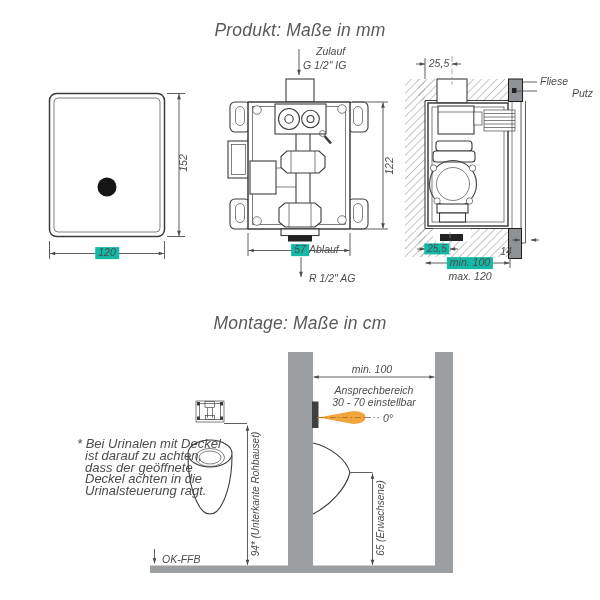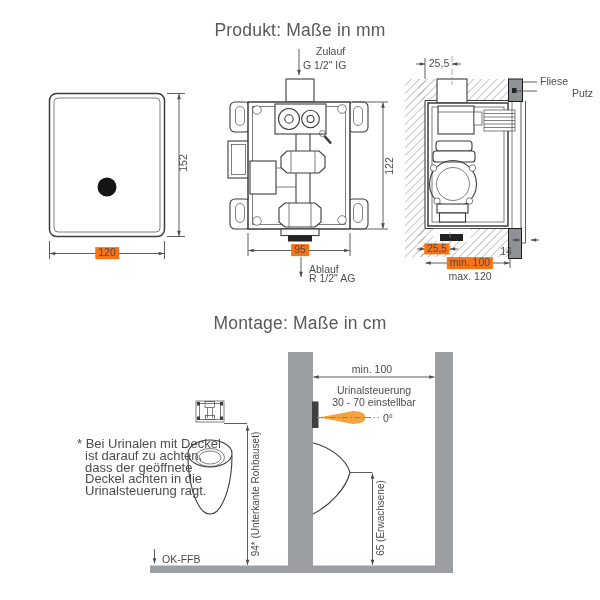--- a/index.html
+++ b/index.html
@@ -1,30 +1,30 @@
 <!DOCTYPE html>
 <html><head>
 <meta charset="utf-8">
 <style>
   html,body{margin:0;padding:0;background:#fff;}
   body{width:600px;height:600px;font-family:"Liberation Sans",sans-serif;color:#4c4c4c;}
-  .canvas{position:relative;width:600px;height:596px;background:#fff;overflow:hidden;}
+  .canvas{position:relative;width:600px;height:596px;background:#fff;overflow:hidden;font-style:italic;}
   svg.art{position:absolute;left:0;top:0;}
   .ln{stroke:#3c3c3c;fill:none;stroke-width:1.1;}
   .lnf{stroke:#3c3c3c;fill:#fff;stroke-width:1.1;}
   .ln2{stroke:#3c3c3c;fill:#fff;stroke-width:1.5;}
   .thin{stroke:#3c3c3c;fill:none;stroke-width:.65;}
   .thinf{stroke:#3c3c3c;fill:#fff;stroke-width:.65;}
   .dim{stroke:#4c4c4c;fill:none;stroke-width:.9;}
   .cl{stroke:#8a8a8a;fill:none;stroke-width:.7;stroke-dasharray:6 2.5 1.5 2.5;}
   .title{position:absolute;left:0;width:100%;text-align:center;font-size:17.5px;color:#595959;letter-spacing:.2px;}
   .lab{position:absolute;font-size:10.5px;line-height:1.12;color:#4c4c4c;white-space:nowrap;}
   .c{transform:translate(-50%,-50%);}
   .v{transform:translate(-50%,-50%) rotate(-90deg);}
-  .bg{background:#f97316;padding:0 3px;}
+  .bg{background:#14b8a6;padding:0 3px;}
   .sm{font-size:10px;}
   .note{position:absolute;left:77px;top:438px;font-size:13px;line-height:11.8px;color:#4c4c4c;white-space:nowrap;}
   .note .in{padding-left:8px;}
 </style>
 </head>
 <body>
 
 <div class="canvas">
 
   <svg class="art" width="600" height="600" viewBox="0 0 600 600">
@@ -213,22 +213,22 @@
   </svg>
 
   <div class="title" style="top:20px;">Produkt: Maße in mm</div>
 
   <div class="lab v" style="left:184px;top:163px;">152</div>
   <div class="lab c bg" style="left:107px;top:253px;">120</div>
 
   <div class="lab" style="left:303px;top:46px;margin-left:13px;">Zulauf</div>
   <div class="lab" style="left:303px;top:60px;">G 1/2" IG</div>
   <div class="lab v" style="left:390px;top:166px;">122</div>
-  <div class="lab c bg" style="left:300px;top:250px;">95</div>
-  <div class="lab" style="left:309px;top:264px;">Ablauf</div>
+  <div class="lab c bg" style="left:300px;top:250px;">57</div>
+  <div class="lab" style="left:309px;top:244px;">Ablauf</div>
   <div class="lab" style="left:309px;top:272.5px;">R 1/2" AG</div>
 
   <div class="lab c" style="left:439px;top:64px;">25,5</div>
   <div class="lab" style="left:540px;top:76px;">Fliese</div>
   <div class="lab" style="left:540px;top:87.5px;margin-left:32px;">Putz</div>
   <div class="lab c bg sm" style="left:437px;top:249px;">25,5</div>
   <div class="lab c bg" style="left:470px;top:263px;">min. 100</div>
   <div class="lab c" style="left:470px;top:277px;">max. 120</div>
   <div class="lab c" style="left:506px;top:252px;">14</div>
 
@@ -239,18 +239,18 @@
     <div class="in">ist darauf zu achten,</div>
     <div class="in">dass der geöffnete</div>
     <div class="in">Deckel achten in die</div>
     <div class="in">Urinalsteuerung ragt.</div>
   </div>
 
   <div class="lab v sm" style="left:256px;top:494px;">94* (Unterkante Rohbauset)</div>
   <div class="lab" style="left:162px;top:553.5px;">OK-FFB</div>
 
   <div class="lab c" style="left:372px;top:370px;">min. 100</div>
-  <div class="lab c" style="left:374px;top:391px;">Urinalsteuerung</div>
+  <div class="lab c" style="left:374px;top:391px;">Ansprechbereich</div>
   <div class="lab c" style="left:374px;top:403px;">30 - 70 einstellbar</div>
   <div class="lab" style="left:383px;top:412.5px;">0°</div>
   <div class="lab v sm" style="left:381px;top:518px;">65 (Erwachsene)</div>
 
 </div>
 
 </body></html>

